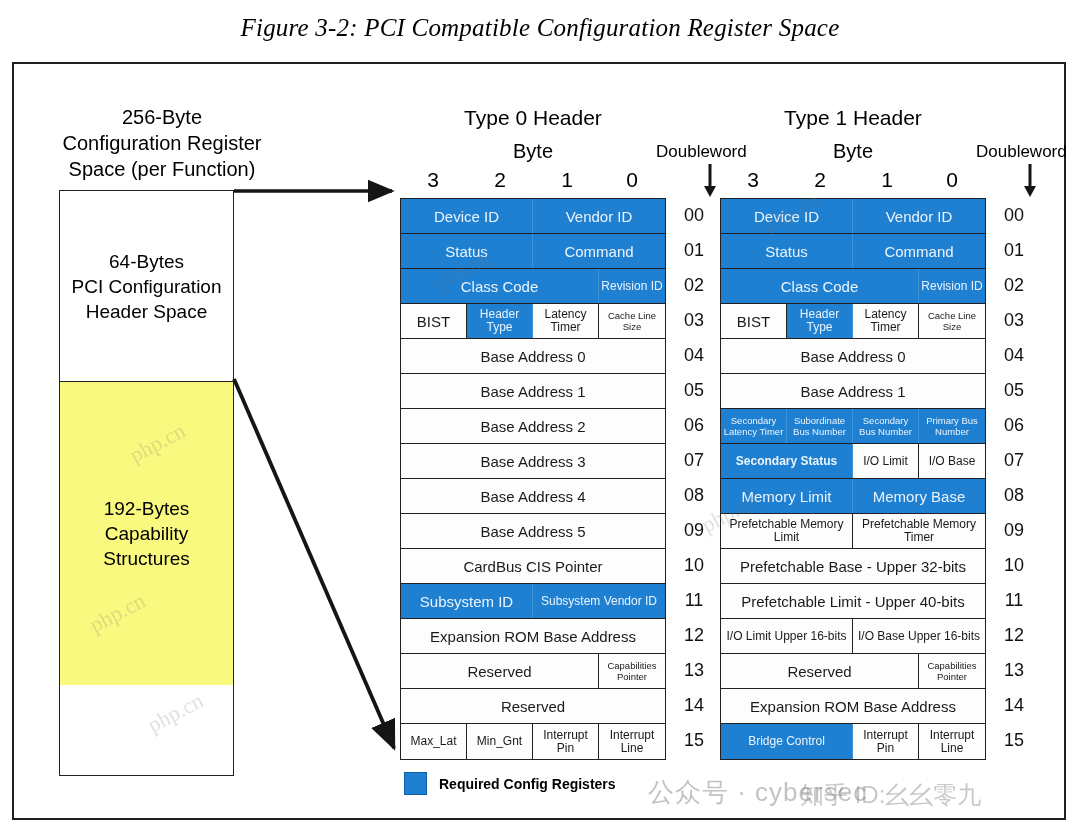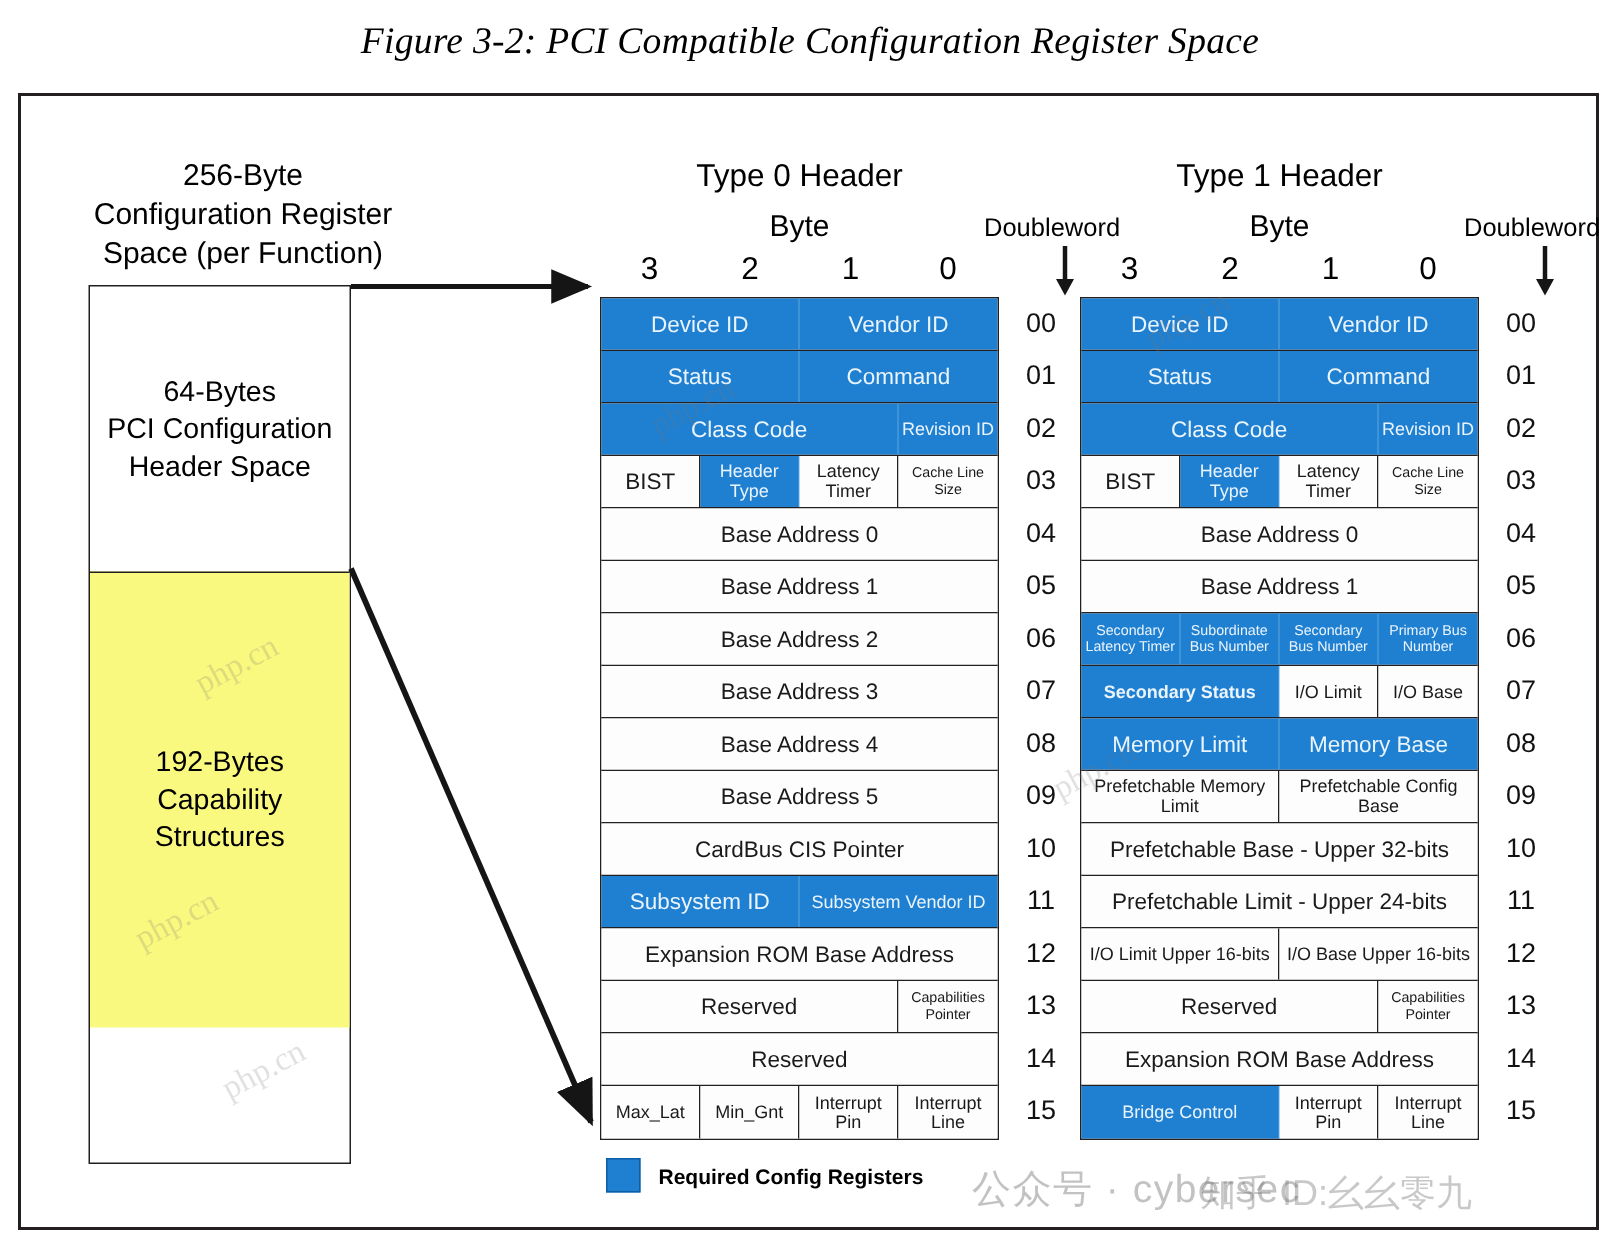--- a/index.html
+++ b/index.html
@@ -336,27 +336,27 @@
         <div class="cell req sm" style="width: 50%; font-weight: bold;">Secondary Status</div>
         <div class="cell sm" style="width: 25%;">I/O Limit</div>
         <div class="cell sm" style="width: 25%;">I/O Base</div>
       </div>
       <div class="row">
         <div class="cell req" style="width: 50%;">Memory Limit</div>
         <div class="cell req" style="width: 50%;">Memory Base</div>
       </div>
       <div class="row">
         <div class="cell sm" style="width: 50%;">Prefetchable Memory Limit</div>
-        <div class="cell sm" style="width: 50%;">Prefetchable Config Base</div>
+        <div class="cell sm" style="width: 50%;">Prefetchable Memory Timer</div>
       </div>
       <div class="row">
         <div class="cell" style="width: 100%;">Prefetchable Base - Upper 32-bits</div>
       </div>
       <div class="row">
-        <div class="cell" style="width: 100%;">Prefetchable Limit - Upper 24-bits</div>
+        <div class="cell" style="width: 100%;">Prefetchable Limit - Upper 40-bits</div>
       </div>
       <div class="row">
         <div class="cell sm" style="width: 50%;">I/O Limit Upper 16-bits</div>
         <div class="cell sm" style="width: 50%;">I/O Base Upper 16-bits</div>
       </div>
       <div class="row">
         <div class="cell" style="width: 75%;">Reserved</div>
         <div class="cell xs" style="width: 25%;">Capabilities Pointer</div>
       </div>
       <div class="row">

